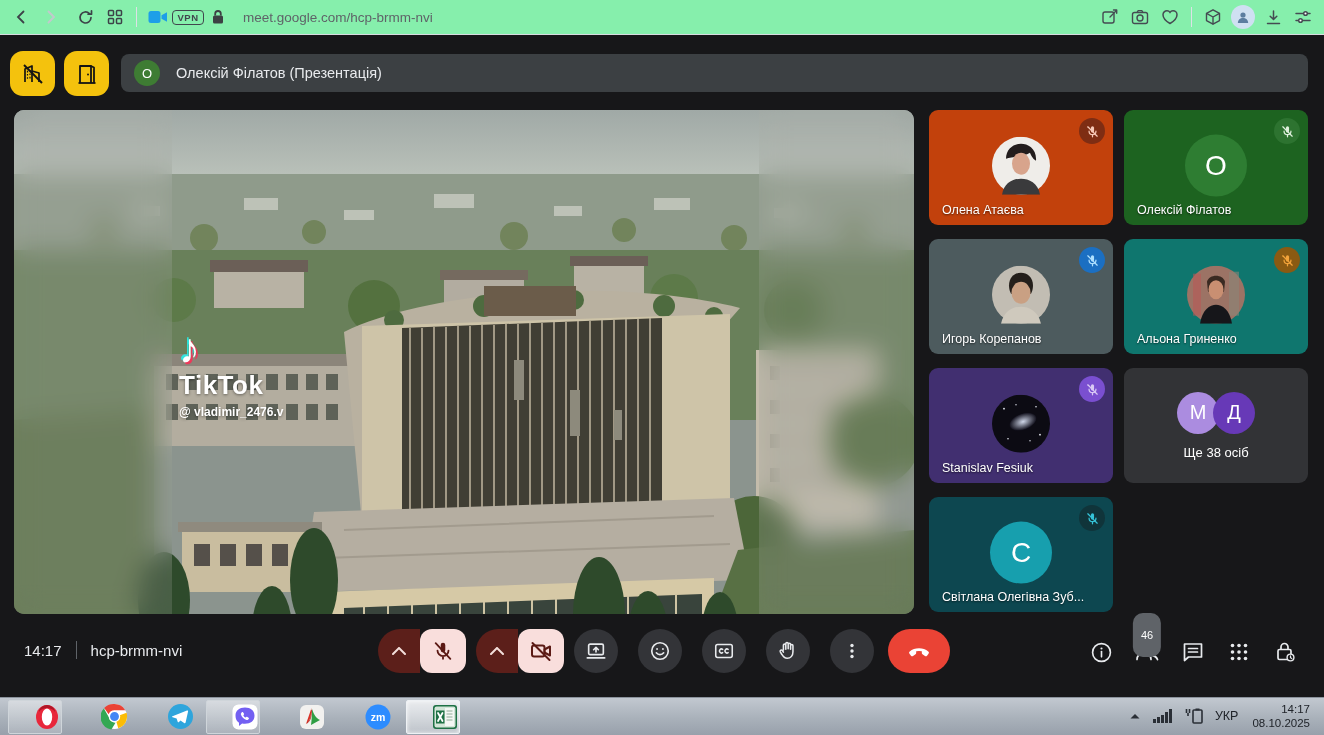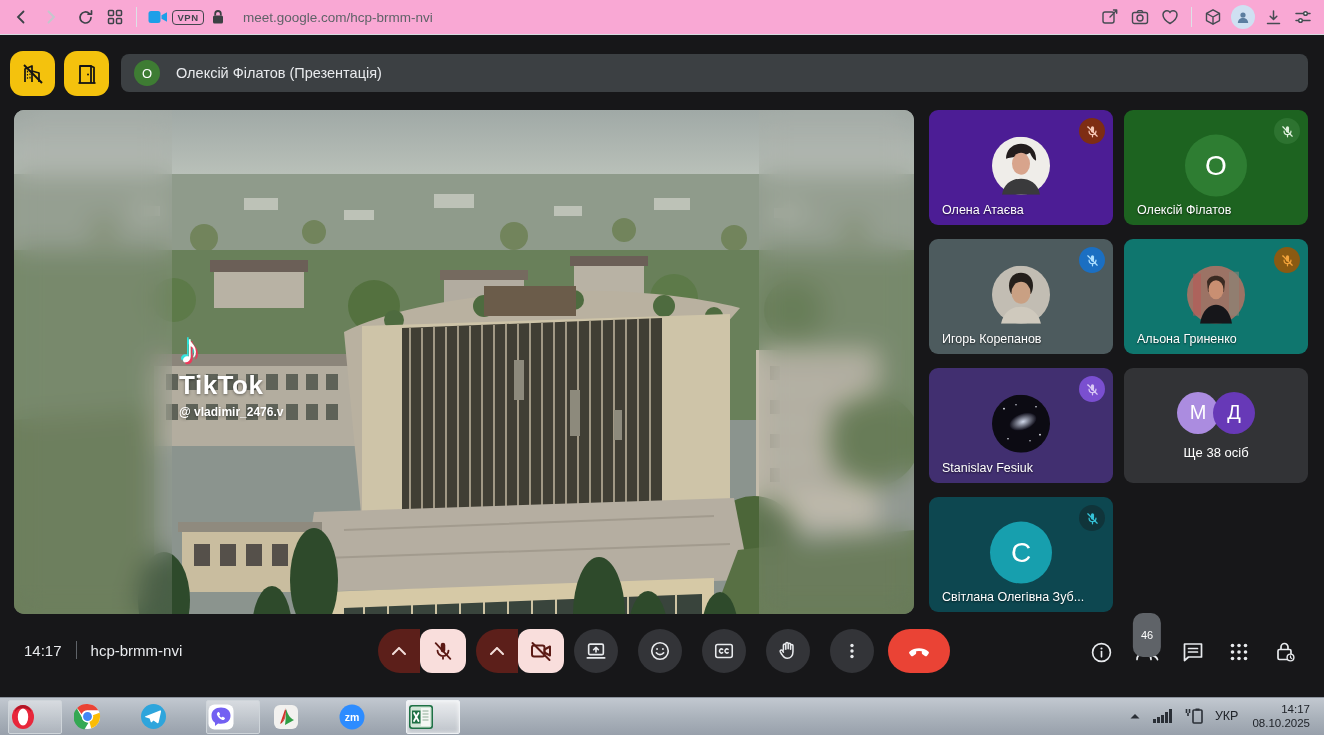--- a/index.html
+++ b/index.html
@@ -1,21 +1,21 @@
 <!DOCTYPE html>
 <html><head>
 <meta charset="utf-8">
 <style>
   * { margin:0; padding:0; box-sizing:border-box; }
   html,body { width:1324px; height:735px; overflow:hidden; background:#000;
     font-family:"Liberation Sans","DejaVu Sans",sans-serif; }
 
   
   #browser-bar { position:absolute; left:0; top:0; width:1324px; height:35px;
-    background:#f9a8d4; border-bottom:1px solid #d8dce1; display:flex; align-items:center; }
+    background:#86efac; border-bottom:1px solid #d8dce1; display:flex; align-items:center; }
   .tb-btn { width:30px; height:28px; display:flex; align-items:center; justify-content:center;
     border-radius:6px; flex:0 0 auto; }
   .tb-sep { width:1px; height:20px; background:#dde1e6; margin:0 6px; flex:0 0 auto; }
   #url-text { color:#5f6368; font-size:13.5px; margin-left:10px; white-space:nowrap; }
   .vpn-badge { border:1.6px solid #41464d; border-radius:4px; color:#41464d; font-size:9.5px;
     font-weight:bold; padding:1px 4px; letter-spacing:.5px; }
   .avatar-chip { width:24px; height:24px; border-radius:50%; background:#cfe0f2;
     display:flex; align-items:center; justify-content:center; }
 
   
@@ -77,21 +77,21 @@
   #right-controls { position:absolute; right:16px; top:10px; display:flex; align-items:center; }
   .rt-btn { width:46px; height:46px; display:flex; align-items:center; justify-content:center; position:relative; }
   #people-badge { position:absolute; top:-16px; left:50%; transform:translateX(-50%);
     background:#5f6368; color:#fff; font-size:11px; border-radius:10px; padding:16px 8px; }
 
   
   #taskbar { position:absolute; left:0; top:697px; width:1324px; height:38px;
     background:linear-gradient(#c2c8d0,#a9b1ba 55%,#98a0ab); border-top:1px solid #8b929c;
     display:flex; align-items:center; }
   .tb-app { width:54px; height:34px; margin:0 2px; display:flex; align-items:center;
-    justify-content:flex-start; border-radius:2px; }
+    justify-content:flex-end; border-radius:2px; }
   .tb-app.active { background:linear-gradient(rgba(255,255,255,.65),rgba(255,255,255,.35));
     border:1px solid #eef1f4; box-shadow:inset 0 0 4px rgba(255,255,255,.8); }
   .tb-app.lit { background:linear-gradient(rgba(255,255,255,.38),rgba(255,255,255,.18));
     border:1px solid #cfd5da; }
   #tray { position:absolute; right:6px; top:697px; height:38px; display:flex;
     align-items:center; color:#20242a; }
   #tray-lang { font-size:12.5px; margin:0 14px 0 10px; }
   #tray-clock { text-align:right; font-size:11.5px; line-height:14px; margin-right:8px; }
 
   svg { display:block; }
@@ -401,21 +401,21 @@
     <div class="blur-edge" style="right:0; width:155px;"></div>
     <div id="watermark">
       <div id="wm-note">♪</div>
       <div id="wm-brand">TikTok</div>
       <div id="wm-handle">@ vladimir_2476.v</div>
     </div>
   </div>
 
   <div id="tiles">
 
-    <div class="tile" style="background: #4c1d95; text-align: center;">
+    <div class="tile" style="background: #c2410c; text-align: center;">
       <svg class="tile-avatar" width="58" height="58" viewBox="0 0 58 58">
         <circle cx="29" cy="29" r="29" fill="#efede9"></circle>
         <path d="M14 22c0-10 8-15 15-15s16 5 15 17c-4-2-6-8-6-8-6 4-18 4-24 6z" fill="#231d1d"></path>
         <ellipse cx="29" cy="27" rx="9" ry="11" fill="#d8a48c"></ellipse>
         <path d="M10 58c2-12 11-16 19-16s17 4 19 16z" fill="#3a3a3c"></path>
       </svg>
       <span class="mic-badge" style="background: rgb(126, 45, 19); color: rgb(246, 201, 184);">
         <svg width="15" height="15" viewBox="0 0 24 24" fill="none" stroke="currentColor" stroke-width="2" stroke-linecap="round">
             <rect x="9.5" y="3.5" width="5" height="10" rx="2.5" fill="currentColor" stroke="none"></rect>
             <path d="M6.5 11.5a5.5 5.5 0 0 0 11 0M12 17v3.5"></path>

